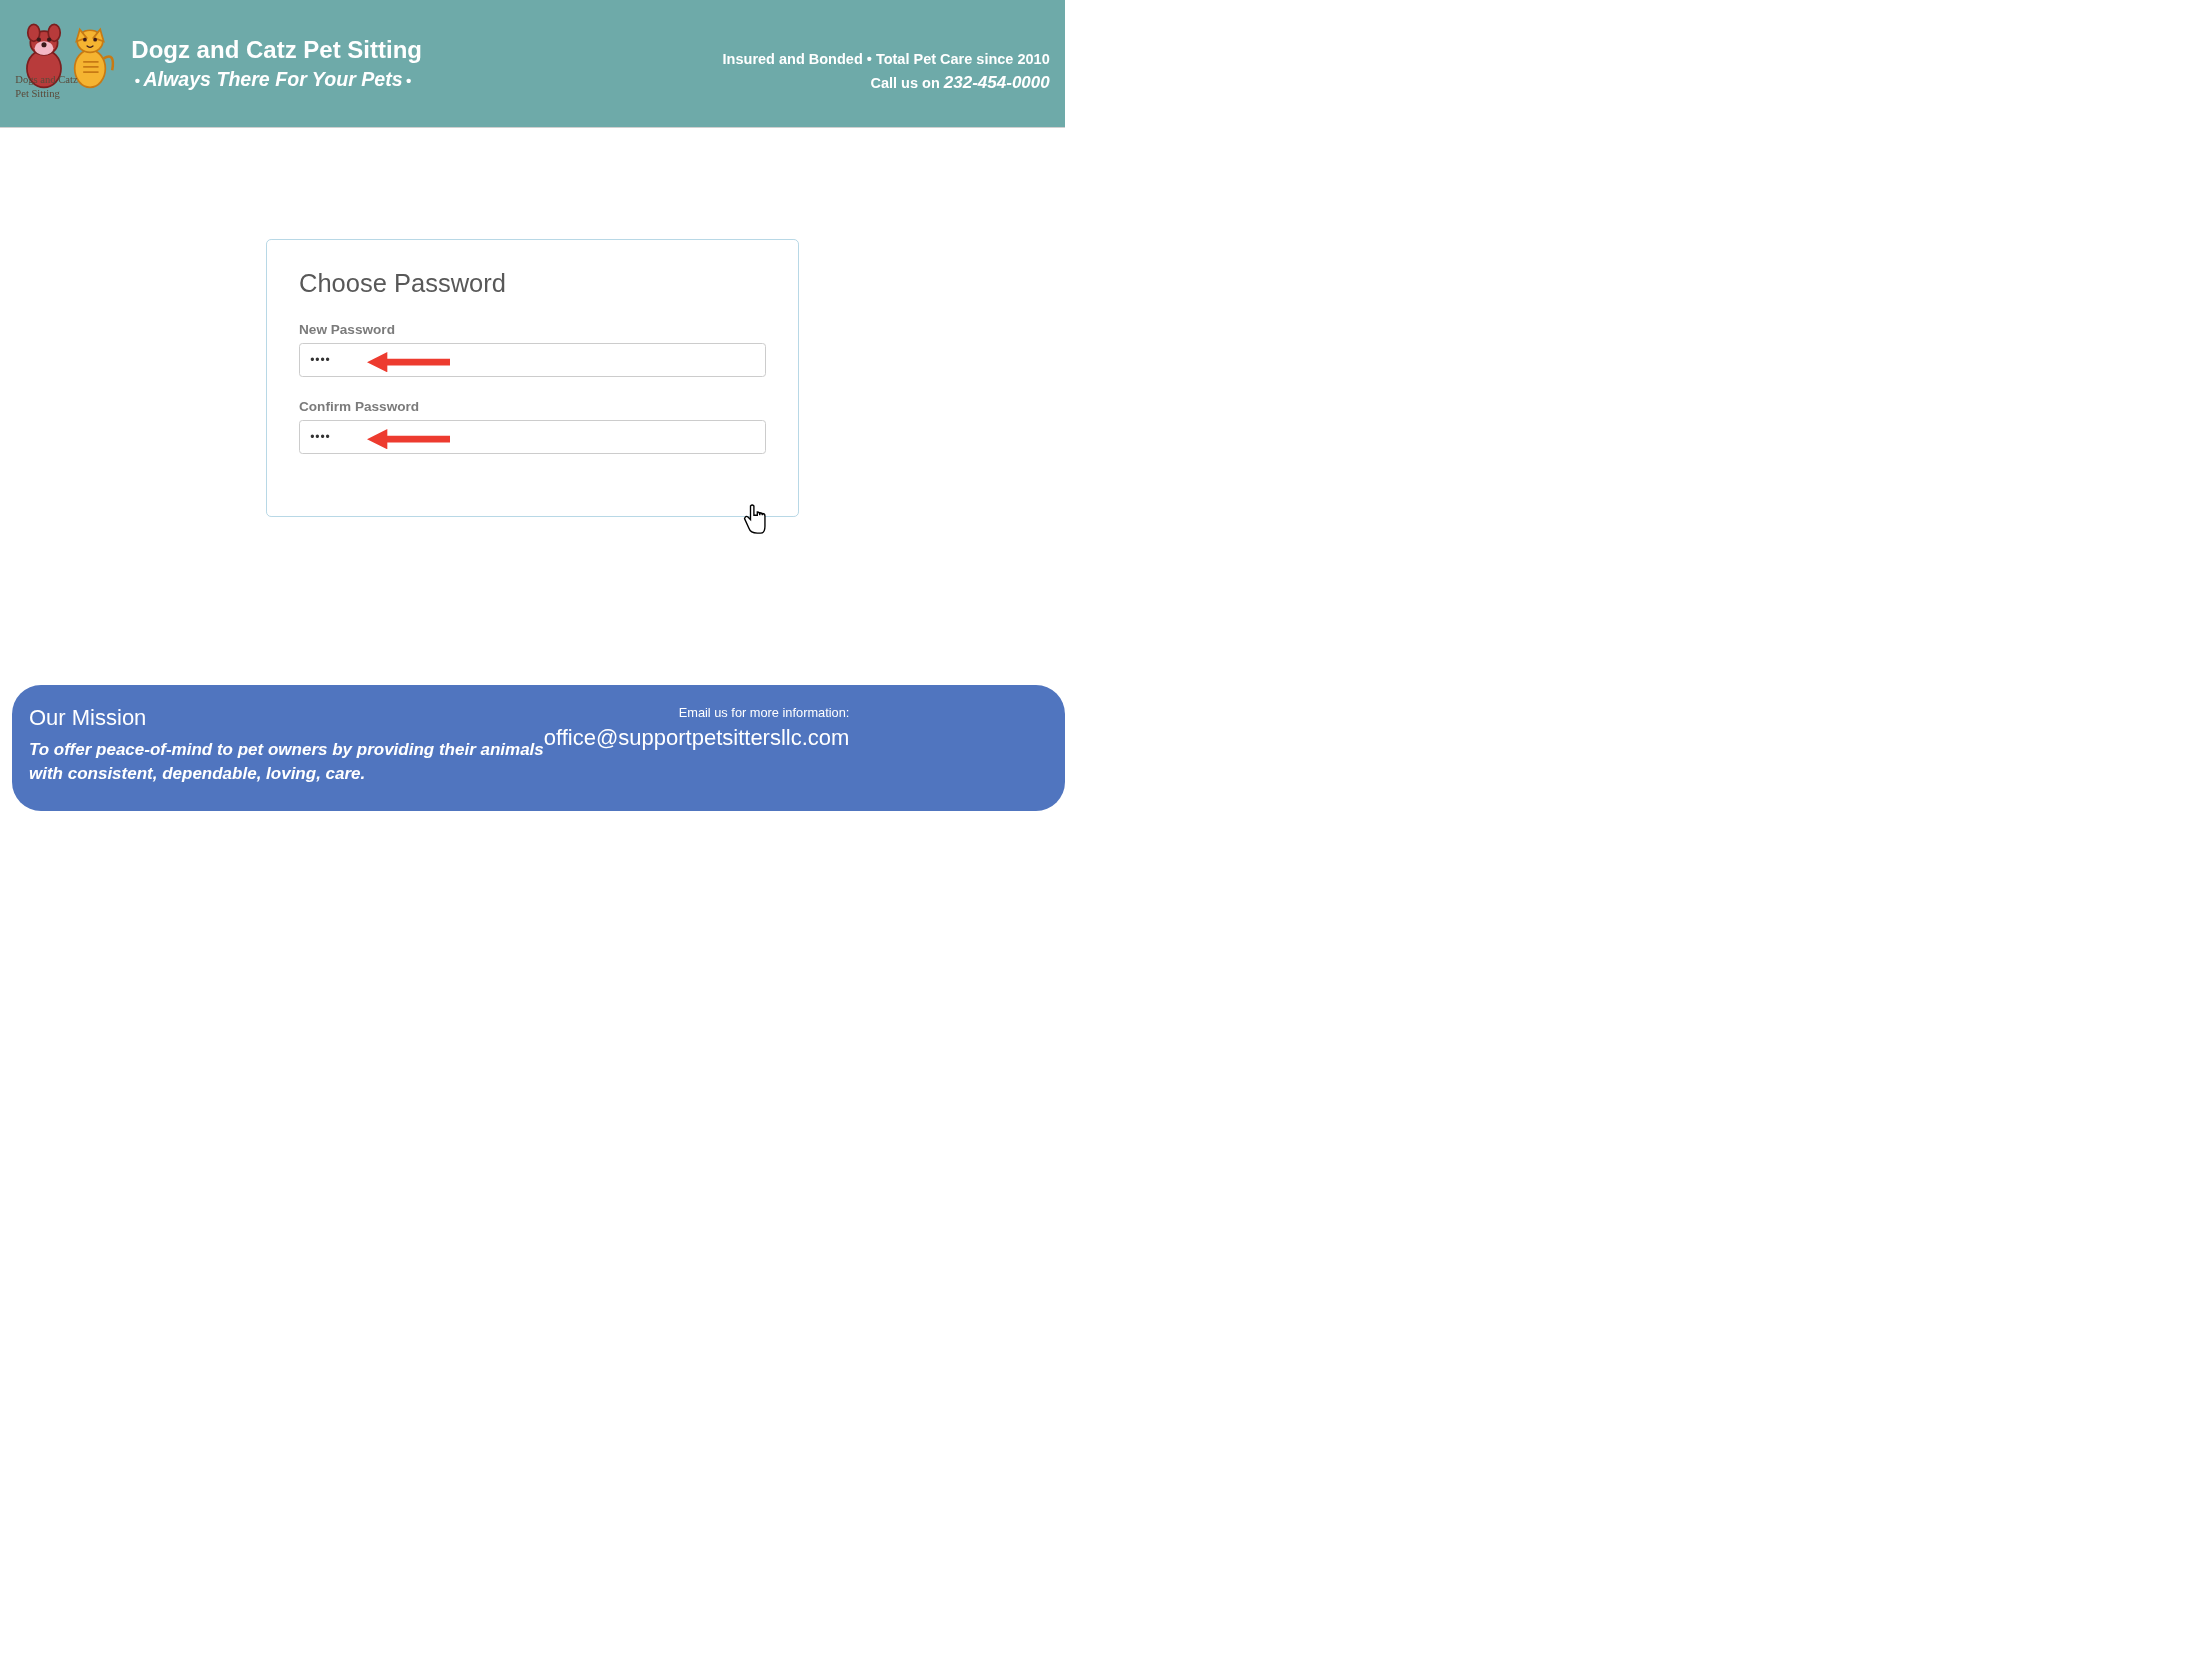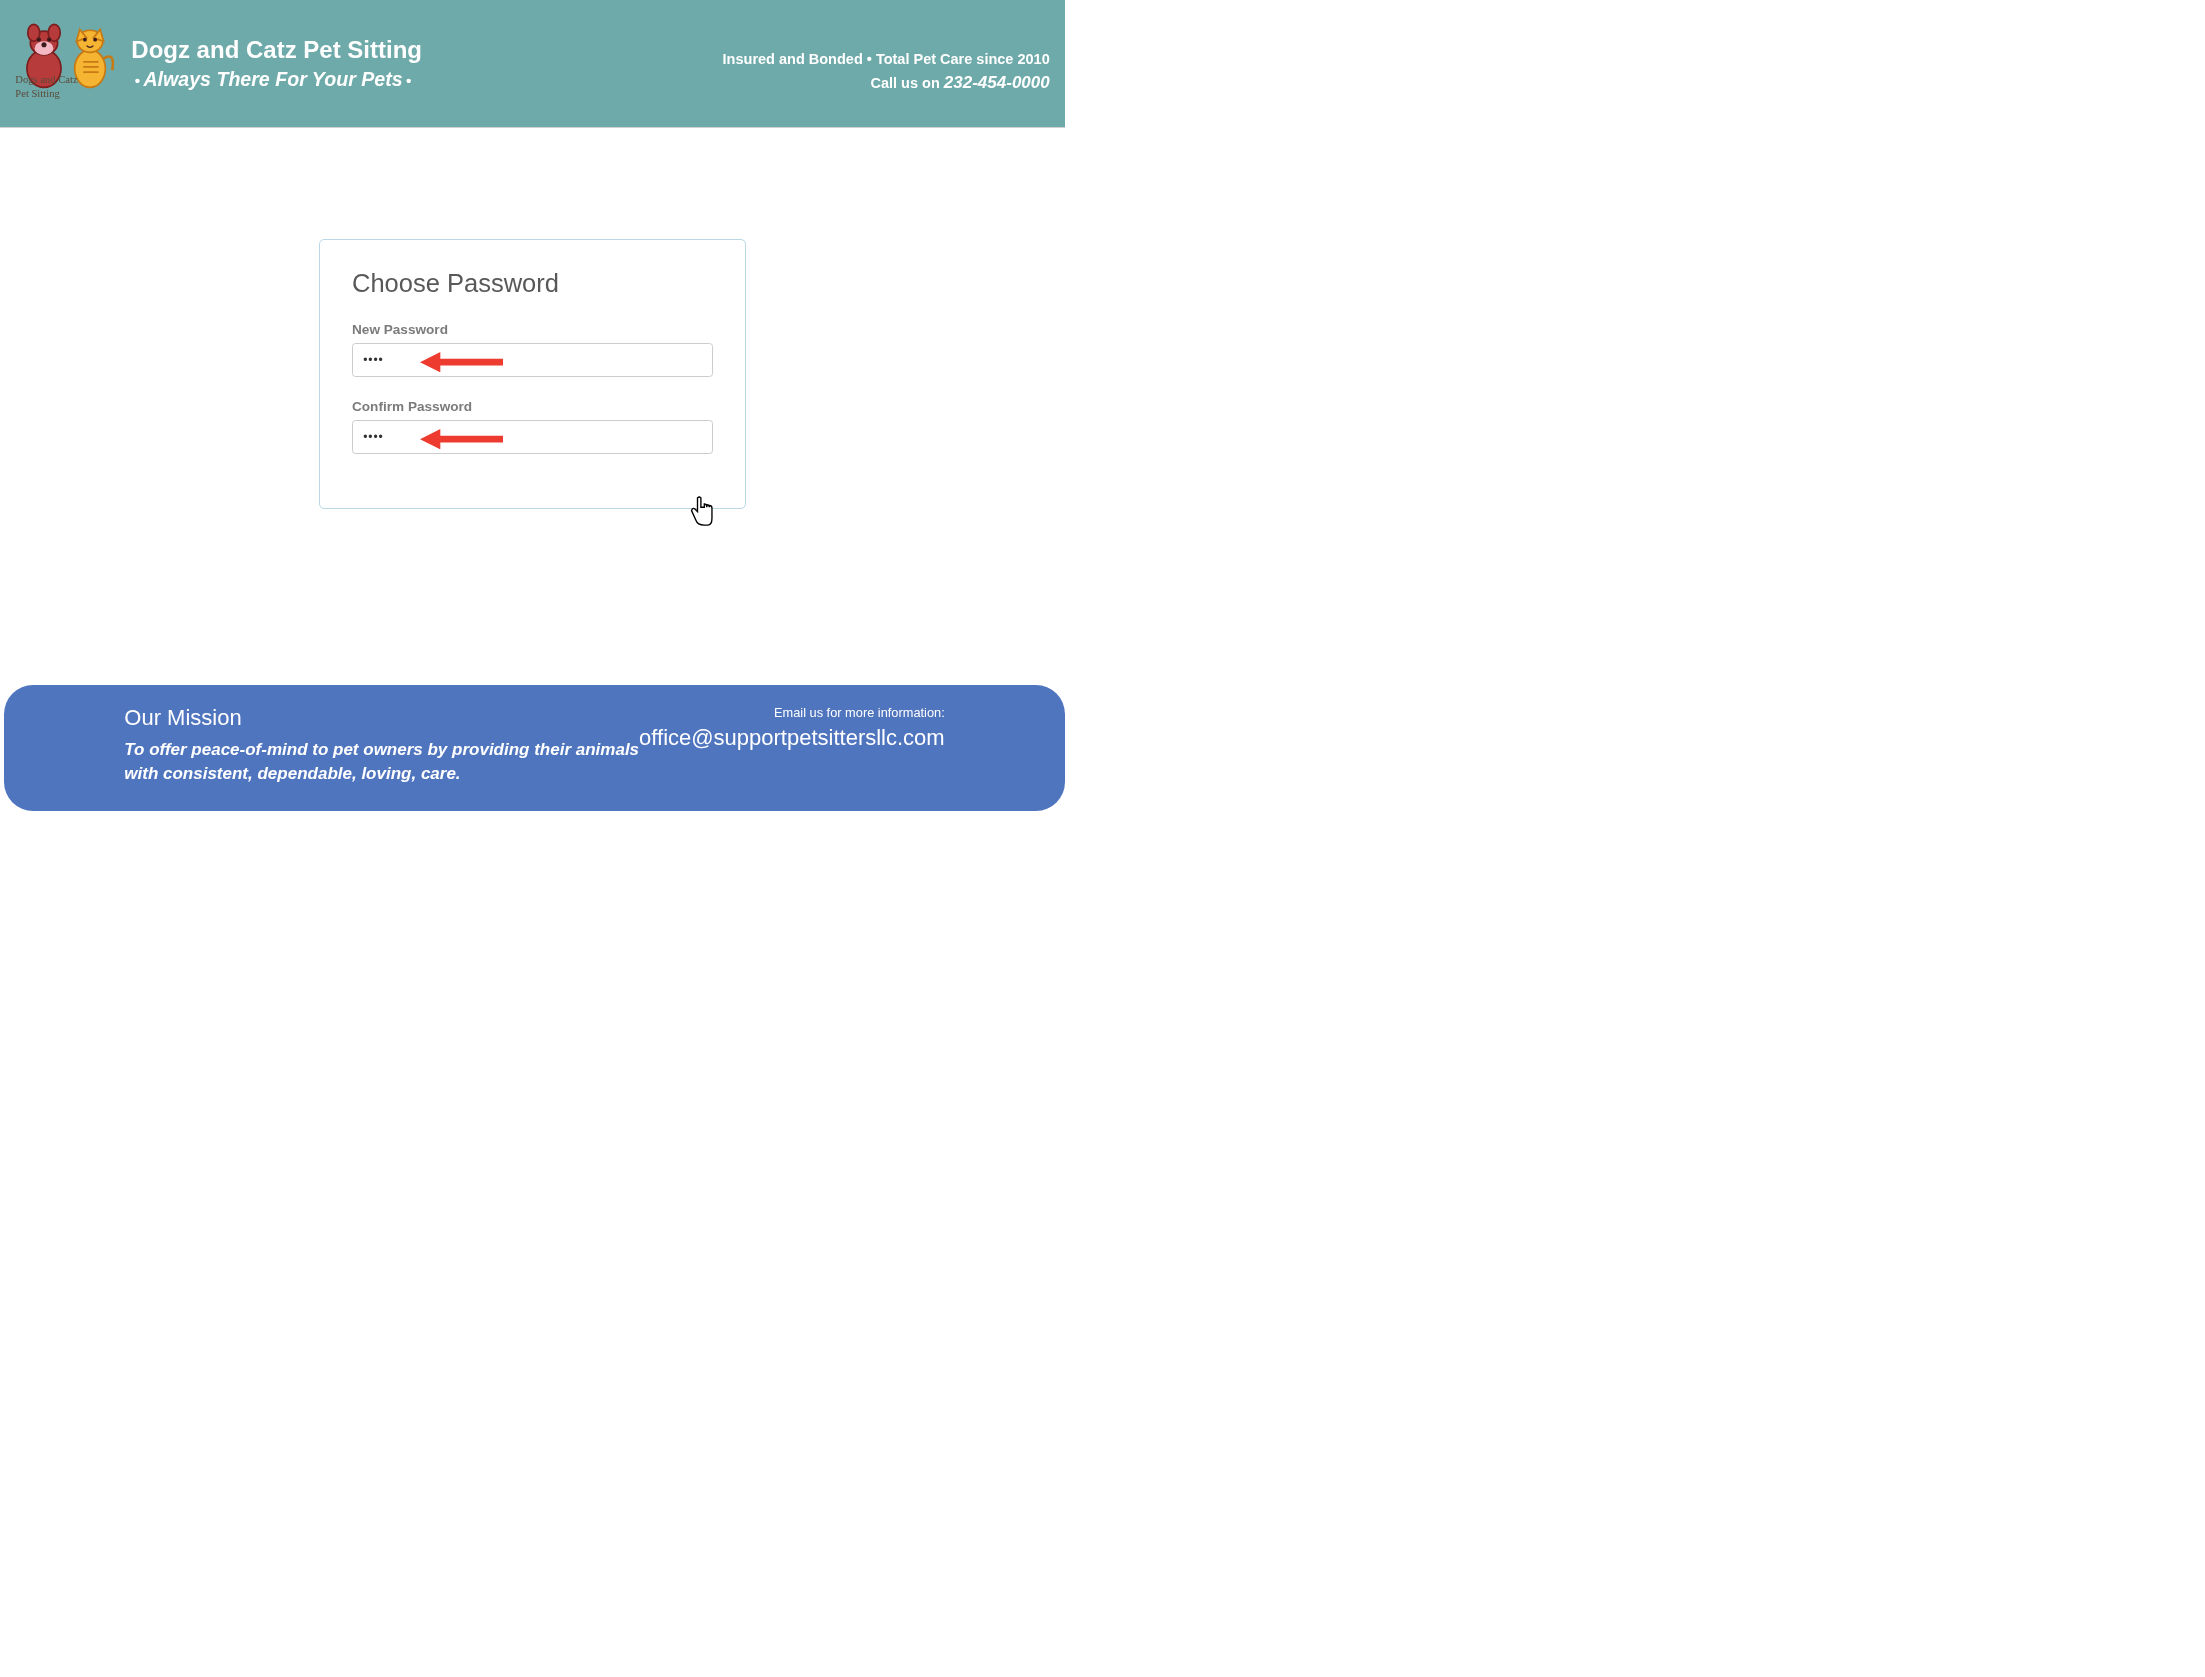--- a/index.html
+++ b/index.html
@@ -46,24 +46,24 @@
     .header-tag { font-size: 14.5px; font-weight: 700; margin-top: 17px; }
     .header-call { font-size: 14.5px; font-weight: 700; margin-top: 5.1px; }
     .header-phone { font-size: 17px; font-weight: 700; font-style: italic; }
 
     .main {
       display: flex;
       justify-content: center;
       padding-top: 111px;
     }
     .card {
-      width: 427px;
+      width: 533px;
       border: 1.3px solid #b8d8e6;
       border-radius: 5.1px;
-      padding: 29px 32px 32px 32px;
+      padding: 29px 32px 40px 32px;
       position: relative;
     }
     .card-title { font-size: 25.5px; color: #585858; font-weight: 400; margin-bottom: 24px; }
     .field-label { font-size: 13.6px; color: #7b7b7b; font-weight: 700; margin-bottom: 6px; }
     .field-input {
       width: 100%;
       border: 0.9px solid #ccc;
       border-radius: 3.4px;
       height: 34px;
       padding: 0 10.2px;
@@ -101,27 +101,27 @@
     .arrow-annot svg { display:block; }
     .cursor-annot {
       position: absolute;
       right: 31px;
       bottom: -22px;
       pointer-events:none;
     }
     .footer {
       position: absolute;
       bottom: 0;
-      left: 4px;
+      left: 12px;
       right: 0;
       background: #5075bf;
       color: #fff;
       padding: 20.4px 17px 24px 17px;
       display: flex;
-      justify-content: center;
+      justify-content: flex-start;
       align-items: flex-start;
       border-radius: 29px;
     }
     .mission-title { font-size: 22px; font-weight: 400; margin-bottom: 6.8px; }
     .mission-text { font-size: 17px; font-style: italic; font-weight: 700; line-height: 1.45; }
     .footer-right { text-align: right; }
     .email-label { font-size: 12.8px; margin-bottom: 5.1px; }
     .email { font-size: 22px; }
   </style>
 </head>

